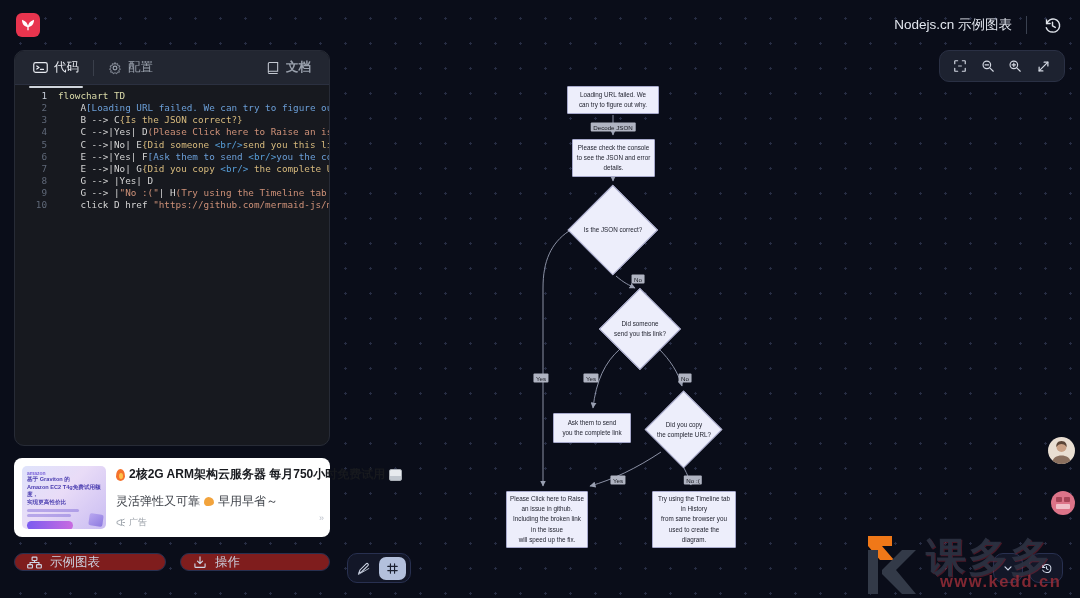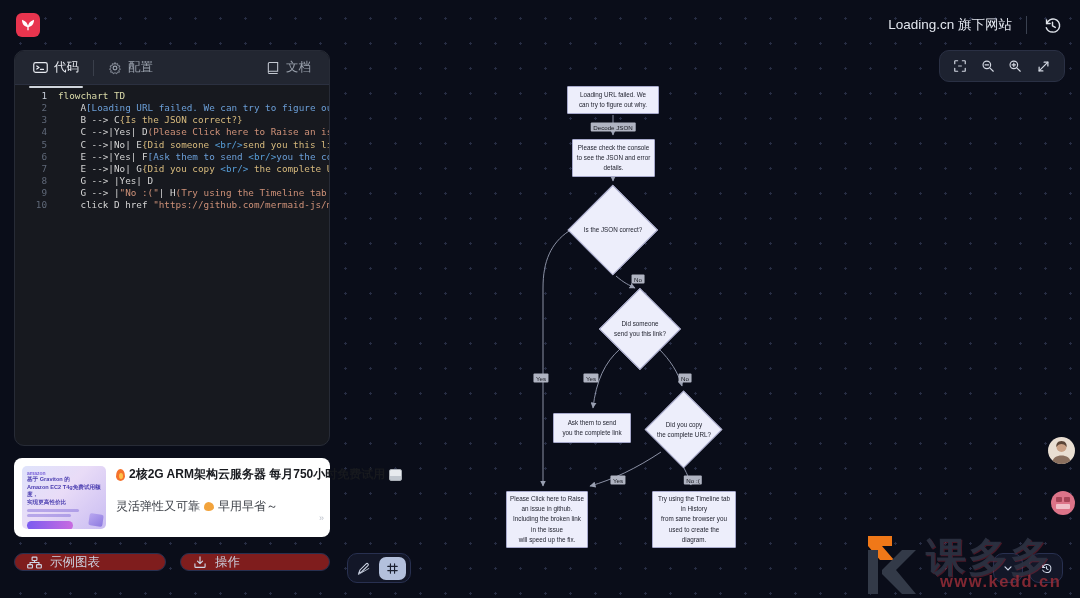--- a/index.html
+++ b/index.html
@@ -19,21 +19,21 @@
   .site-label{color:#e2e6ee;font-size:13.5px;}
   .top-sep{width:1px;height:18px;background:#3a4150;margin:0 14px;}
   .icon-btn{background:none;border:none;padding:2px;cursor:pointer;display:flex;align-items:center;}
   
   .editor-panel{position:absolute;left:14px;top:50px;width:316px;height:396px;background:#17191f;border:1px solid #272b36;border-radius:10px;box-sizing:border-box;overflow:hidden;}
   .editor-header{height:33px;background:#222631;display:flex;align-items:center;padding:0 10px;border-bottom:1px solid #2b3040;}
   .tab{display:flex;align-items:center;gap:6px;padding:4px 8px;height:33px;font-size:12.5px;color:#9aa1ad;position:relative;cursor:pointer;}
   .tab.active{color:#e8ebf1;}
   .tab.active:after{content:"";position:absolute;left:4px;right:4px;bottom:0;height:2px;background:#cfd4dc;border-radius:2px;}
   .tab-sep{width:1px;height:16px;background:#3a3f4b;margin:0 6px;}
-  .editor-header .right{margin-left:auto;}
+  .editor-header .right{margin-left:auto;font-weight:bold;}
   .code{padding:5px 0 0 0;font-family:"DejaVu Sans Mono",monospace;font-size:9.3px;line-height:12.15px;white-space:pre;overflow:hidden;}
   .codeline{display:flex;}
   .ln{width:32px;text-align:right;padding-right:11px;color:#5f6878;flex:0 0 auto;}
   .ln.active{color:#c7ced9;}
   .lc{color:#d4d4d4;}
   .tok-p{color:#d4d4d4;}
   .tok-kw{color:#dcdcaa;}
   .tok-sq{color:#6b9fd8;}
   .tok-cu{color:#d7ba7d;}
   .tok-pa{color:#ce9178;}
@@ -44,21 +44,21 @@
   .ad-brand{font-size:5px;font-weight:bold;color:#7a63d8;}
   .ad-img-line{font-size:5.6px;font-weight:bold;color:#4a3db0;line-height:7.5px;}
   .ad-img-bullet{height:3px;width:52px;background:rgba(122,99,216,.45);border-radius:2px;margin-top:2.5px;}
   .ad-img-btn{margin-top:4px;width:46px;height:9px;border-radius:5px;background:linear-gradient(90deg,#7b5cf0,#c86be0);}
   .ad-img-deco{position:absolute;right:3px;bottom:3px;width:14px;height:12px;background:linear-gradient(135deg,#b9a7f0,#8d7ae0);border-radius:2px;transform:rotate(8deg);}
   .ad-body{padding-left:10px;display:flex;flex-direction:column;min-width:0;}
   .ad-title{font-size:12px;font-weight:bold;color:#17191e;display:flex;align-items:center;gap:4px;white-space:nowrap;}
   .flame{width:9px;height:12px;background:#f5722c;border-radius:50% 50% 50% 50%/60% 60% 40% 40%;position:relative;flex:0 0 auto;}
   .flame:after{content:"";position:absolute;left:2.5px;top:4px;width:4px;height:6px;background:#ffc24a;border-radius:50%;}
   .badge-ic{width:11px;height:10px;border:1px solid #a9aeb6;border-radius:2px;flex:0 0 auto;background:linear-gradient(180deg,#e8eaee 55%,#c2c7cf 55%);}
-  .ad-sub{font-size:12px;color:#3d4148;margin-top:15px;display:flex;align-items:center;gap:4px;white-space:nowrap;}
+  .ad-sub{font-size:12px;color:#3d4148;margin-top:10px;display:flex;align-items:center;gap:4px;white-space:nowrap;}
   .muscle{width:10px;height:9px;background:#f2a33c;border-radius:45% 55% 55% 45%/60% 60% 40% 40%;flex:0 0 auto;}
   .ad-tag{margin-top:auto;display:flex;align-items:center;gap:3px;font-size:9px;color:#9aa0a8;}
   .ad-collapse{position:absolute;right:6px;bottom:14px;color:#b9bec8;font-size:9px;}
   
   .pill-btn{position:absolute;top:553px;height:18px;background:#7f1d1d;border:1px solid #283050;border-radius:10px;color:#ccd2e0;font-size:12.5px;display:flex;align-items:center;gap:8px;padding:0 12px;box-sizing:border-box;cursor:pointer;}
   .seg{position:absolute;top:553px;left:347px;width:64px;height:30px;background:#131728;border:1px solid #283050;border-radius:10px;box-sizing:border-box;display:flex;align-items:center;}
   .seg-cell{width:31px;height:28px;display:flex;align-items:center;justify-content:center;}
   .seg-cell.active{background:#b3c0dc;border-radius:7px;width:27px;height:23px;margin-right:2px;}
   
   .dg-toolbar{position:absolute;left:939px;top:50px;width:126px;height:32px;background:#1d2230;border:1px solid #2a3044;border-radius:10px;box-sizing:border-box;display:flex;align-items:center;justify-content:space-around;padding:0 6px;}
@@ -81,21 +81,21 @@
 </head>
 <body>
 
 <div class="topbar">
   <div class="logo">
     <svg width="16" height="16" viewBox="0 0 24 24">
       <path d="M3 4 C9 6 11 9 12 13 C13 9 15 6 21 4 C21 11 17 14 13 15 L13 20 L11 20 L11 15 C7 14 3 11 3 4 Z" fill="#ffffff"></path>
     </svg>
   </div>
   <div class="topbar-spacer"></div>
-  <div class="site-label">Loading.cn 旗下网站</div>
+  <div class="site-label">Nodejs.cn 示例图表</div>
   <div class="top-sep"></div>
   <button class="icon-btn">
     <svg width="19" height="19" viewBox="0 0 24 24" fill="none" stroke="#dfe3ea" stroke-width="1.8" stroke-linecap="round">
       <path d="M4.5 5 L4.5 9.5 L9 9.5"></path>
       <path d="M4.8 9.5 A8.3 8.3 0 1 1 12 20.3 A8.3 8.3 0 0 1 4.2 14.8" fill="none"></path>
       <path d="M12 8 L12 12.5 L15.5 14.5"></path>
     </svg>
   </button>
 </div>
 
@@ -251,20 +251,27 @@
     <div class="ad-title">
       <span class="flame"></span>
       <span>2核2G ARM架构云服务器 每月750小时免费试用</span>
       <span class="badge-ic"></span>
     </div>
     <div class="ad-sub">
       <span>灵活弹性又可靠</span>
       <span class="muscle"></span>
       <span>早用早省～</span>
     </div>
+    <div class="ad-tag">
+      <svg width="10" height="9" viewBox="0 0 20 18" fill="none" stroke="#9aa0a8" stroke-width="1.8">
+        <path d="M2 7 L11 3 L11 15 L2 11 Z"></path>
+          <path d="M11 5 L17 2 M11 13 L17 16 M13 9 L18 9"></path>
+      </svg>
+      <span>广告</span>
+    </div>
   </div>
   <span class="ad-collapse">»</span>
 </div>
 
 <button class="pill-btn" style="left:14px;width:152px;">
   <svg width="15" height="13" viewBox="0 0 22 18" fill="none" stroke="#cfd6e6" stroke-width="1.7">
     <rect x="7.5" y="1" width="7" height="5" rx="1"></rect>
     <rect x="1" y="12" width="7" height="5" rx="1"></rect>
     <rect x="14" y="12" width="7" height="5" rx="1"></rect>
     <path d="M11 6 V9 M11 9 H4.5 V12 M11 9 H17.5 V12"></path>

